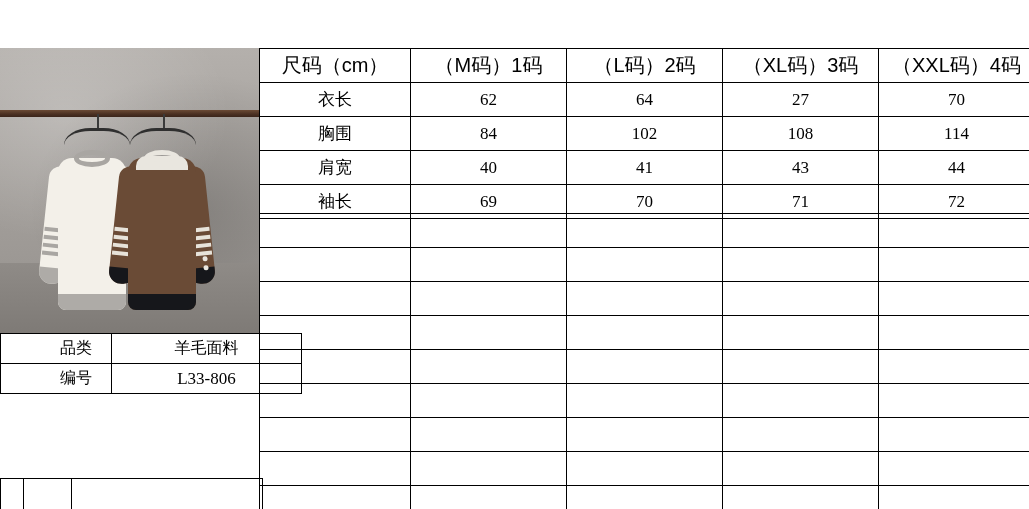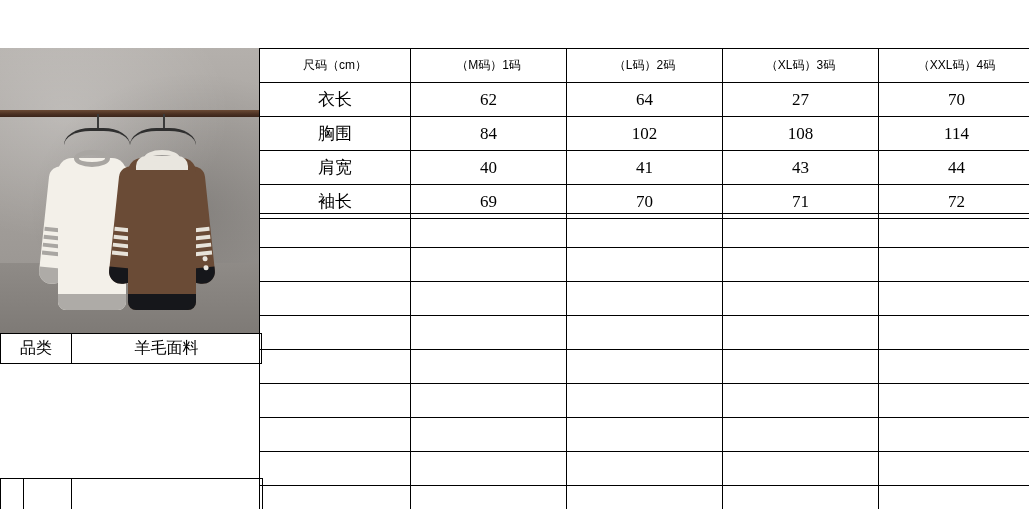--- a/index.html
+++ b/index.html
@@ -202,33 +202,33 @@
   
   #size-table {
     position: absolute;
     left: 259px;
     top: 48px;
     width: 770px;
   }
   #size-table td, #size-table th { height: 33px; }
   #size-table .c0 { width: 150px; }
   #size-table .c1, #size-table .c2, #size-table .c3, #size-table .c4 { width: 155px; }
-  #size-table .hdr { font-size: 12px; margin-left: 28px; }
+  #size-table .hdr { font-size: 20px; margin-left: 28px; }
   #size-table .rowlabel { font-size: 17px; }
   #size-table .num { font-size: 17px; font-family: "Liberation Serif", serif; }
 
   
   #info-table {
     position: absolute;
     left: 0px;
     top: 333px;
     width: 259px;
   }
   #info-table td { height: 29px; }
-  #info-table .k { width: 70px; font-size: 16px; }
+  #info-table .k { width: 70px; font-size: 16px; padding-left: 40px; }
   #info-table .v { width: 189px; font-size: 16px; }
   #info-table .v.serifish { font-family: "Liberation Serif", serif; font-size: 17px; }
 
   
   #stub-table {
     position: absolute;
     left: 0px;
     top: 478px;
     width: 259px;
   }
@@ -422,20 +422,24 @@
         </tr>
   </tbody>
     </table>
 
   <table id="info-table">
     <tbody>
         <tr>
       <td class="k">品类</td>
       <td class="v">羊毛面料</td>
     </tr>
+    <tr>
+      <td class="k">编号</td>
+      <td class="v serifish">L33-806</td>
+    </tr>
   </tbody>
     </table>
 
   <table id="stub-table">
     <tbody>
         <tr>
       <td class="s1"></td>
           <td class="s2"></td>
           <td class="s3"></td>
     </tr>

